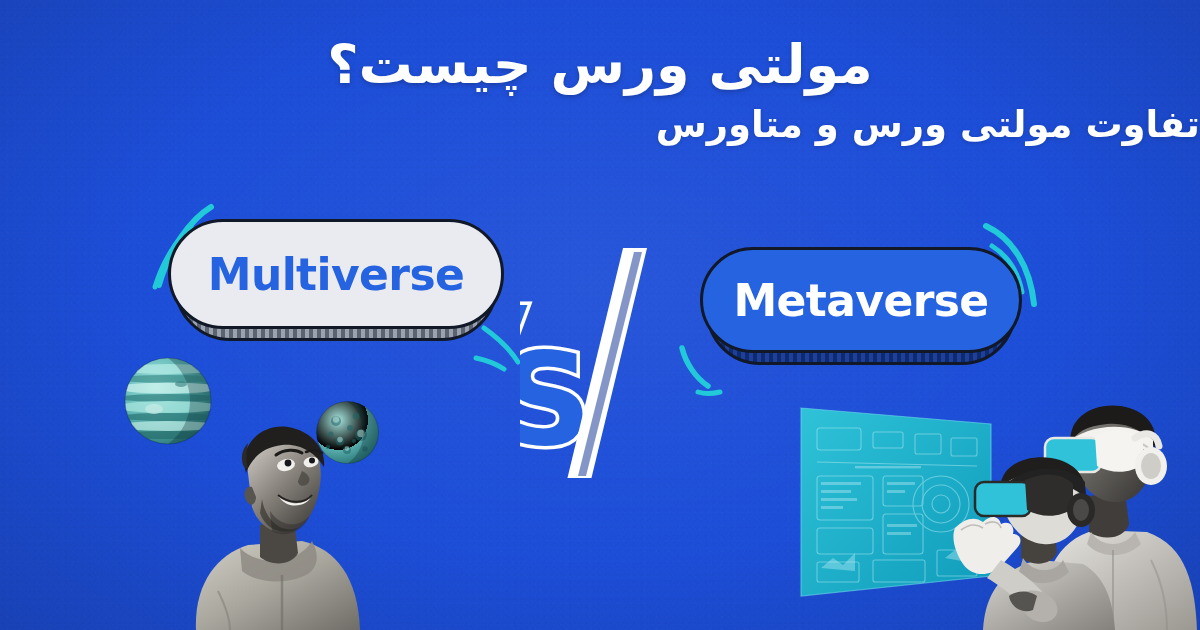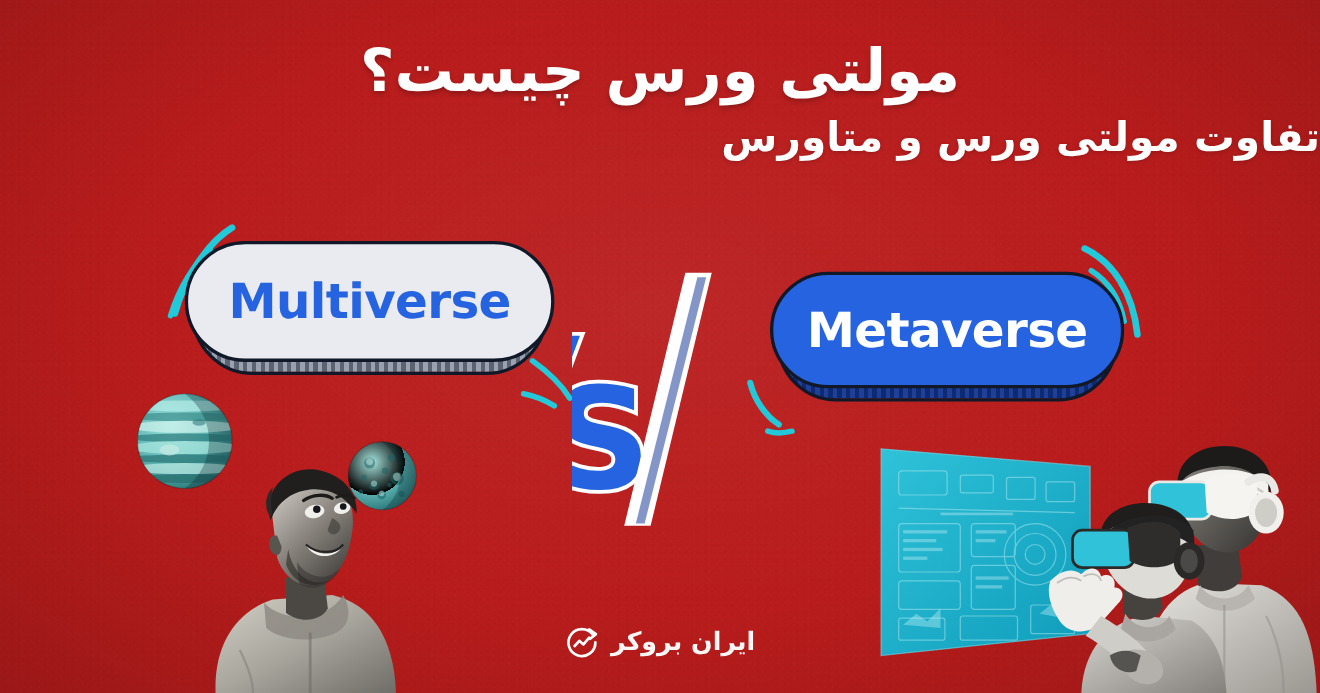--- a/index.html
+++ b/index.html
@@ -4,21 +4,21 @@
 <title>Multiverse vs Metaverse</title>
 <style>
   html,body{margin:0;padding:0;}
   body{
     width:1200px;height:630px;overflow:hidden;
     font-family:"DejaVu Sans","Liberation Sans",sans-serif;
     background:#1f4099;
   }
   #stage{
     position:relative;width:1200px;height:630px;overflow:hidden;
-    background:#b91c1c;
+    background:#1d4ed8;
   }
   
   #grain{
     position:absolute;inset:0;pointer-events:none;opacity:.33;
     background-image:
       radial-gradient(circle at 12% 22%, rgba(255,255,255,.045) 0 1px, transparent 1px),
       radial-gradient(circle at 38% 64%, rgba(0,0,0,.05) 0 1px, transparent 1px),
       radial-gradient(circle at 67% 13%, rgba(255,255,255,.04) 0 1px, transparent 1px),
       radial-gradient(circle at 86% 77%, rgba(0,0,0,.055) 0 1px, transparent 1px),
       radial-gradient(circle at 52% 41%, rgba(255,255,255,.035) 0 1px, transparent 1px),
@@ -414,25 +414,15 @@
 
         <path d="M206 160 C226 172 246 186 256 204 L240 218 C224 200 206 186 192 178 Z" fill="#cfcdc8"></path>
 
         <path d="M228 192 C240 188 254 192 260 202 C266 212 260 222 248 222
                  C236 222 226 212 226 202 Z" fill="#b4b1ac"></path>
         <path d="M214 196 C222 190 234 190 242 196 L238 210 C228 214 216 208 214 196 Z" fill="#565450"></path>
       </g>
     </svg>
   </div>
 
-  <div id="logo">
-    <span class="logo-text">ایران بروکر</span>
-    <span style="display:inline-flex;">
-      <svg viewBox="0 0 34 34" width="32" height="32" fill="none" aria-hidden="true">
-        <path d="M27.5 9.5A13 13 0 1 0 30 17" stroke="#ffffff" stroke-width="2.6" stroke-linecap="round" fill="none"></path>
-        <path d="M24 4.5 L30.5 9 L25 13.5" stroke="#ffffff" stroke-width="2.6" stroke-linecap="round" stroke-linejoin="round" fill="none"></path>
-        <path d="M10 20.5 L14.5 15.5 L18.5 19 L24 12.5" stroke="#ffffff" stroke-width="2.6" stroke-linecap="round" stroke-linejoin="round" fill="none"></path>
-      </svg>
-    </span>
-  </div>
 
   <div id="vig"></div>
 </div>
 
 </body></html>

